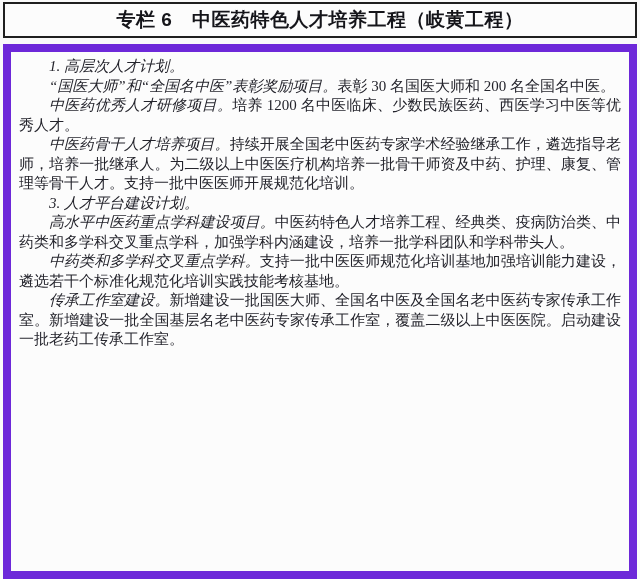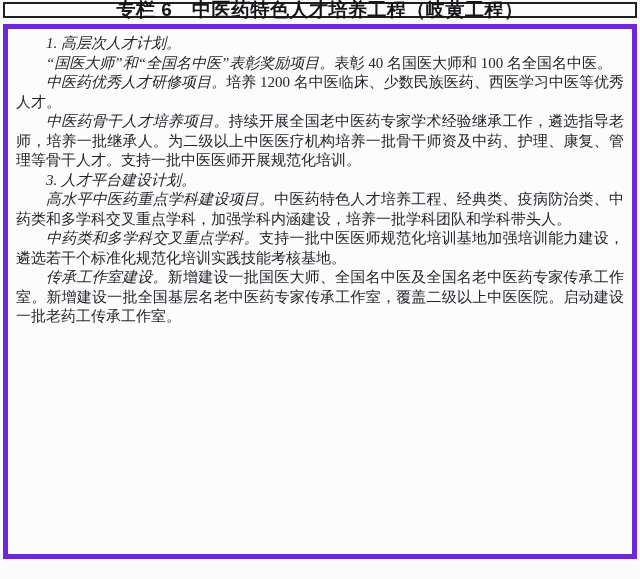--- a/index.html
+++ b/index.html
@@ -13,41 +13,41 @@
     height: 579px;
     box-sizing: border-box;
     padding: 2px 3px;
     background: #fafafa;
     font-family: "Liberation Serif", serif;
     overflow: hidden;
   }
   .title-box {
     box-sizing: border-box;
     width: 100%;
-    height: 16px;
+    height: 36px;
     border: 2px solid #1f1f1f;
     background: #fcfcfc;
     display: flex;
     align-items: center;
     justify-content: center;
   }
   .panel-title {
     font-family: "Liberation Sans", sans-serif;
     font-weight: 700;
     font-size: 19px;
     color: #15151a;
     letter-spacing: 0.5px;
     white-space: nowrap;
   }
   .body-box {
     box-sizing: border-box;
     width: 100%;
     height: 535px;
     margin-top: 6px;
-    border: 5px solid #6d28d9;
+    border: 8px solid #6d28d9;
     background: #fcfcfc;
     padding: 5px 8px 0 8px;
     overflow: hidden;
   }
   .body-box p {
     margin: 0;
     font-size: 15px;
     line-height: 19.5px;
     color: #24242c;
     text-align: justify;
@@ -69,21 +69,21 @@
 <body>
 
 <div class="page">
 
   <div class="title-box">
     <span class="panel-title">专栏 6　中医药特色人才培养工程（岐黄工程）</span>
   </div>
 
   <div class="body-box" id="body-box">
       <p class="heading">1. 高层次人才计划。</p>
-      <p class="para"><span class="lead">“国医大师”和“全国名中医”表彰奖励项目。</span><span class="rest">表彰 40 名国医大师和 100 名全国名中医。</span></p>
+      <p class="para"><span class="lead">“国医大师”和“全国名中医”表彰奖励项目。</span><span class="rest">表彰 30 名国医大师和 200 名全国名中医。</span></p>
       <p class="para"><span class="lead">中医药优秀人才研修项目。</span><span class="rest">培养 1200 名中医临床、少数民族医药、西医学习中医等优秀人才。</span></p>
       <p class="para"><span class="lead">中医药骨干人才培养项目。</span><span class="rest">持续开展全国老中医药专家学术经验继承工作，遴选指导老师，培养一批继承人。为二级以上中医医疗机构培养一批骨干师资及中药、护理、康复、管理等骨干人才。支持一批中医医师开展规范化培训。</span></p>
       <p class="heading">3. 人才平台建设计划。</p>
       <p class="para"><span class="lead">高水平中医药重点学科建设项目。</span><span class="rest">中医药特色人才培养工程、经典类、疫病防治类、中药类和多学科交叉重点学科，加强学科内涵建设，培养一批学科团队和学科带头人。</span></p>
       <p class="para"><span class="lead">中药类和多学科交叉重点学科。</span><span class="rest">支持一批中医医师规范化培训基地加强培训能力建设，遴选若干个标准化规范化培训实践技能考核基地。</span></p>
       <p class="para"><span class="lead">传承工作室建设。</span><span class="rest">新增建设一批国医大师、全国名中医及全国名老中医药专家传承工作室。新增建设一批全国基层名老中医药专家传承工作室，覆盖二级以上中医医院。启动建设一批老药工传承工作室。</span></p>
     </div>
 
 </div>
 

